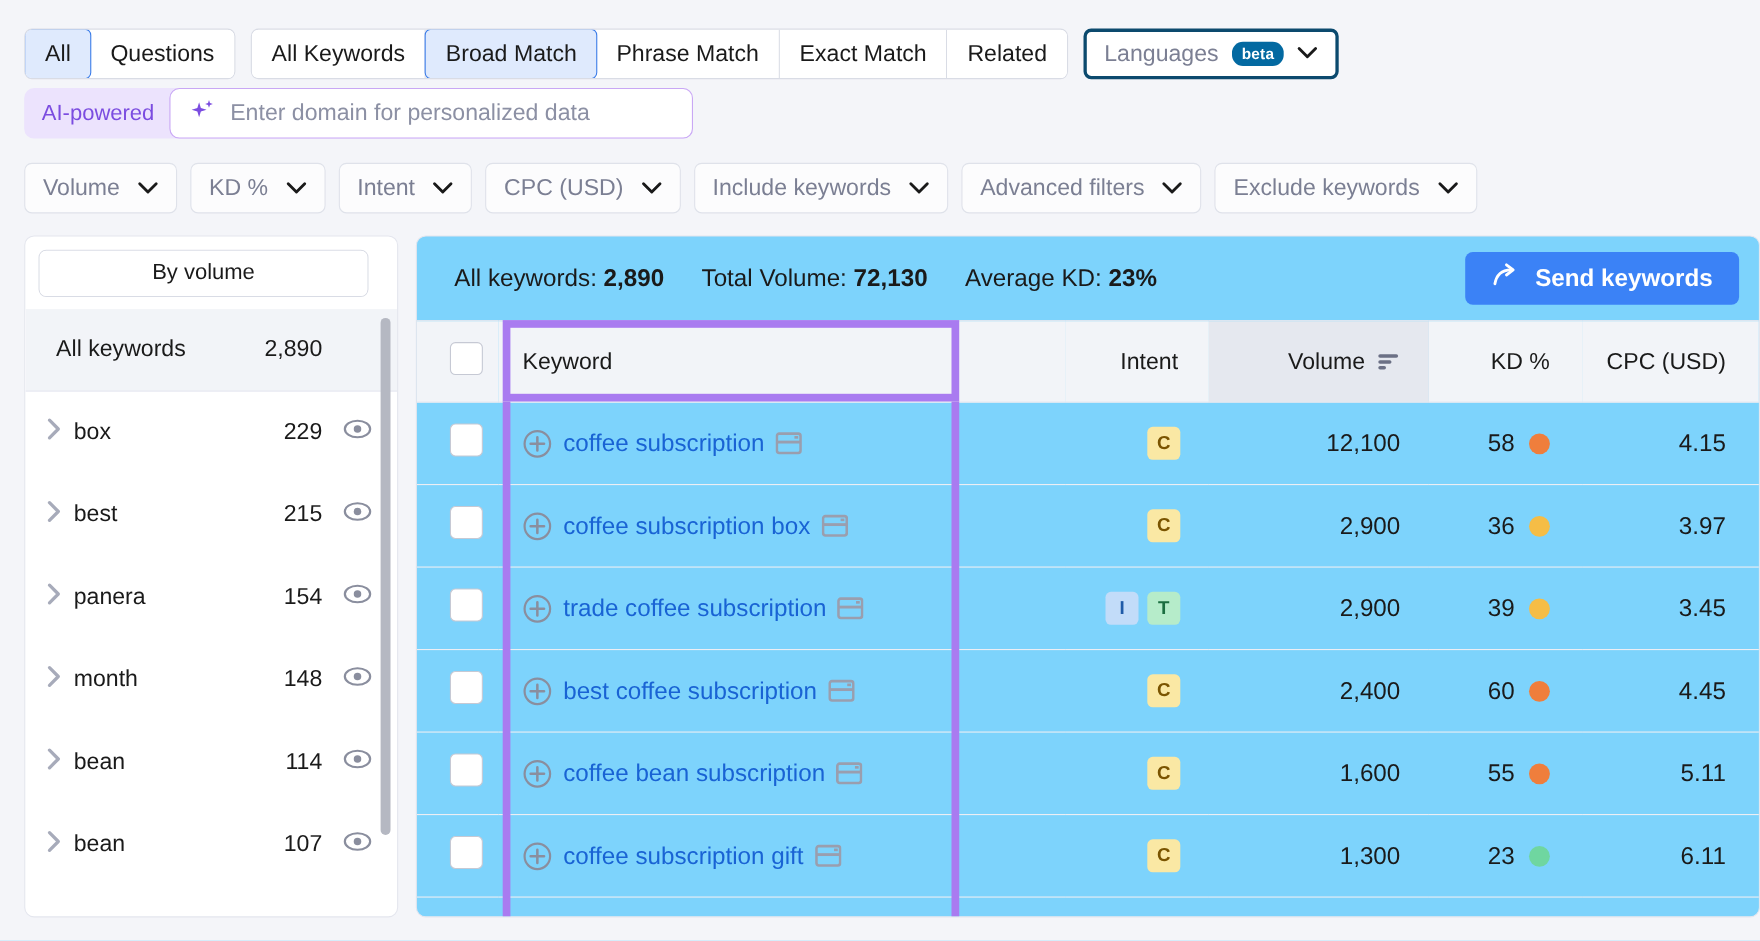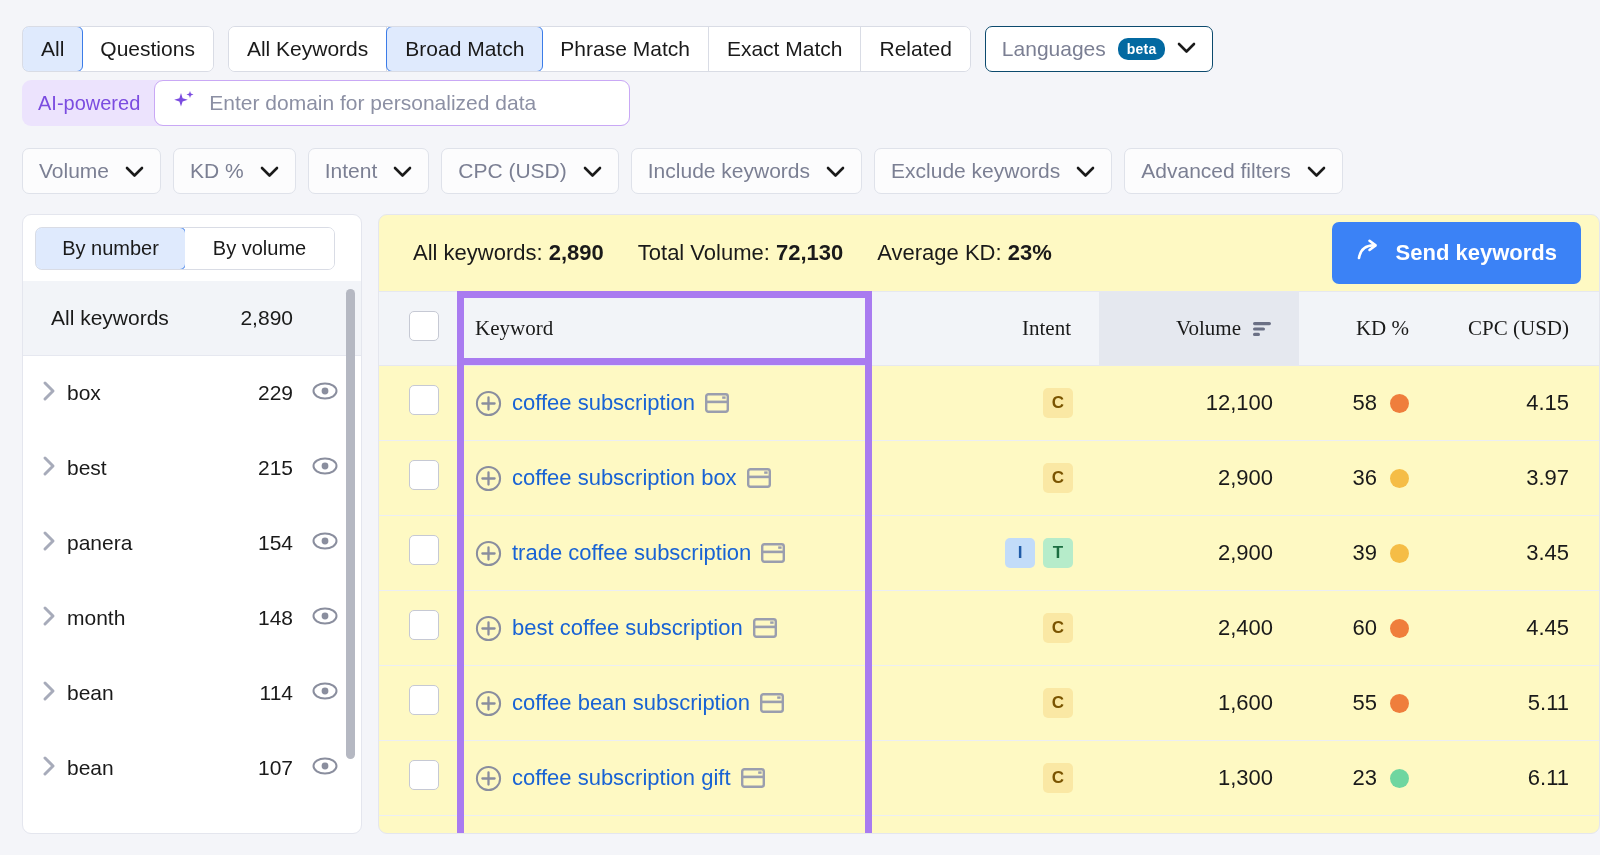--- a/index.html
+++ b/index.html
@@ -42,21 +42,21 @@
     border-radius: 6px;
     margin: -1px;
     z-index: 2;
     position: relative;
   }
   .langbox {
     display: flex; align-items: center; gap: 12px;
     height: 46px;
     padding: 0 16px;
     background: #fff;
-    border: 1px solid #0c4a6e;
+    border: 3px solid #0c4a6e;
     border-radius: 7px;
     cursor: pointer;
   }
   .langbox .lbl { font-size: 21px; color: #7b7f93; }
   .beta {
     background: #0369a1; color: #fff;
     font-size: 14px; font-weight: bold;
     padding: 3px 9px; border-radius: 10px;
     letter-spacing: .2px;
   }
@@ -170,61 +170,60 @@
   .scrollbar {
     position: absolute; top: 8px; right: 6px;
     width: 9px; height: 470px;
     background: #b5b8c2;
     border-radius: 5px;
   }
 
   
   .main {
     flex: 1;
-    background: #fef9c3;
+    background: #7dd3fc;
     border: 1px solid #e4e6ee;
     border-radius: 9px;
     overflow: hidden;
     position: relative;
   }
   .summary {
     display: flex; align-items: center;
     height: 76px;
     padding: 0 18px 0 34px;
     font-size: 22px;
     color: #1a1a1a;
     gap: 34px;
   }
   .summary b { font-weight: bold; }
   .send {
     margin-left: auto;
     background: #3b82f6;
     color: #fff;
     font-size: 22px; font-weight: bold;
-    height: 62px;
+    height: 48px;
     border-radius: 7px;
     display: flex; align-items: center; gap: 14px;
     padding: 0 24px;
     cursor: pointer;
     border: none;
     font-family: "Liberation Sans", sans-serif;
   }
 
   table { width: 100%; border-collapse: collapse; table-layout: fixed; }
   thead th {
     background: #f2f4f8;
     height: 74px;
     font-size: 21px;
     font-weight: normal;
     color: #1a1a1a;
     border-bottom: 1px solid #e6e8f0;
     border-top: 1px solid #e6e8f0;
     padding: 0 18px;
     text-align: right;
-    font-family: Liberation Serif, serif;
   }
   thead th.col-chk { width: 74px; padding-left: 30px; text-align: left; }
   thead th.col-kw  { text-align: left; padding-left: 22px; }
   thead th.col-int { width: 130px; text-align: right; padding-right: 28px; }
   thead th.col-vol { width: 200px; background: #e5e8ef; padding-right: 26px; }
   thead th.col-kd  { width: 140px; padding-right: 30px; }
   thead th.col-cpc { width: 160px; padding-right: 30px; }
   thead th.col-vol .sortwrap { display: inline-flex; align-items: center; gap: 10px; }
 
   tbody td {
@@ -352,39 +351,38 @@
           <path d="M2 2 L9.5 9.5 L17 2" stroke="#1a1a1a" stroke-width="2.6" fill="none" stroke-linecap="round" stroke-linejoin="round"></path>
         </svg></span>
     </div>
     <div class="fbtn">
       <span>Include keywords</span>
       <span><svg width="19" height="12" viewBox="0 0 19 12">
           <path d="M2 2 L9.5 9.5 L17 2" stroke="#1a1a1a" stroke-width="2.6" fill="none" stroke-linecap="round" stroke-linejoin="round"></path>
         </svg></span>
     </div>
     <div class="fbtn">
+      <span>Advanced filters</span>
+      <span><svg width="19" height="12" viewBox="0 0 19 12">
+          <path d="M2 2 L9.5 9.5 L17 2" stroke="#1a1a1a" stroke-width="2.6" fill="none" stroke-linecap="round" stroke-linejoin="round"></path>
+        </svg></span>
+    </div>
+    <div class="fbtn">
       <span>Exclude keywords</span>
       <span><svg width="19" height="12" viewBox="0 0 19 12">
           <path d="M2 2 L9.5 9.5 L17 2" stroke="#1a1a1a" stroke-width="2.6" fill="none" stroke-linecap="round" stroke-linejoin="round"></path>
         </svg></span>
     </div>
-    <div class="fbtn">
-      <span>Advanced filters</span>
-      <span><svg width="19" height="12" viewBox="0 0 19 12">
-          <path d="M2 2 L9.5 9.5 L17 2" stroke="#1a1a1a" stroke-width="2.6" fill="none" stroke-linecap="round" stroke-linejoin="round"></path>
-        </svg></span>
-    </div>
   </div>
 
 <div class="body">
 
   <div class="sidebar">
     <div class="toggle-wrap">
       <div class="toggle" id="sbtoggle">
-          <div class="active">By number</div>
           <div>By volume</div>
         </div>
     </div>
     <div class="sb-list">
       <div class="sb-row head">
         <span class="sb-name">All keywords</span>
         <span class="sb-count">2,890</span>
         <span class="sb-eye"></span>
       </div>
       <div id="sbitems">

